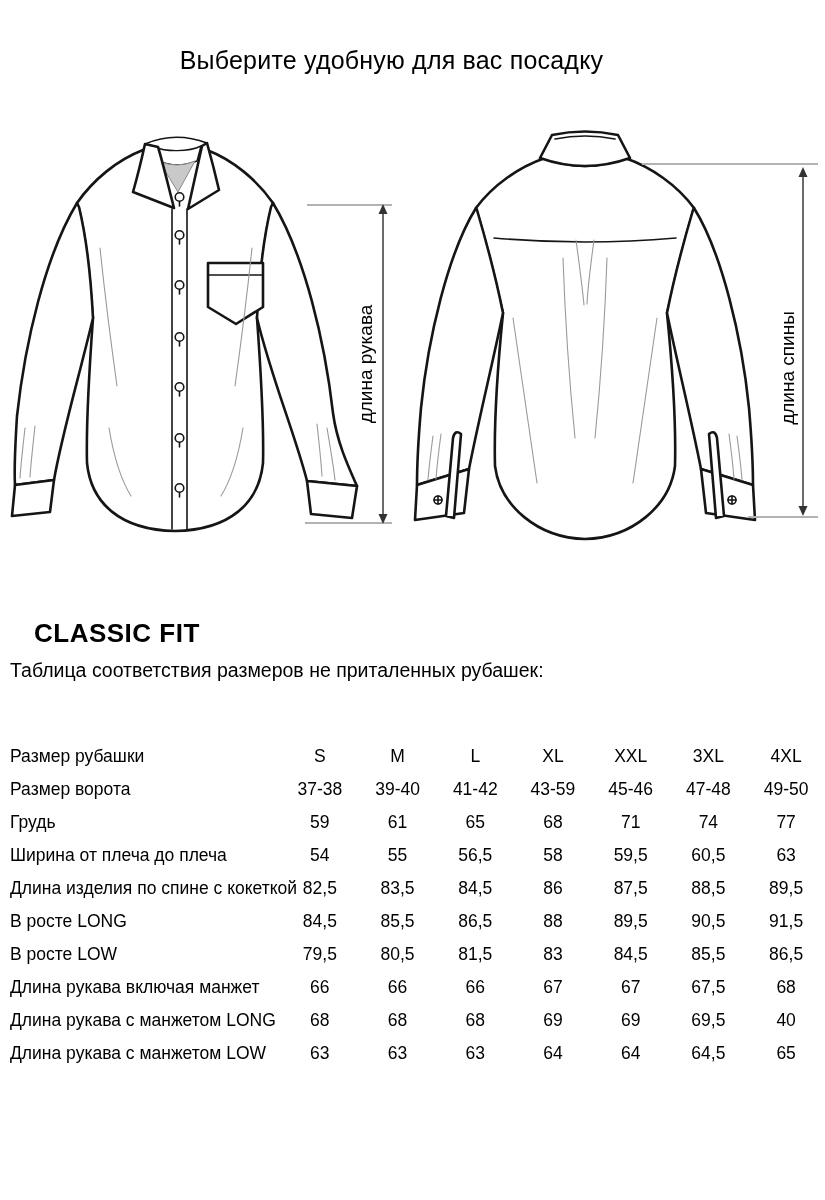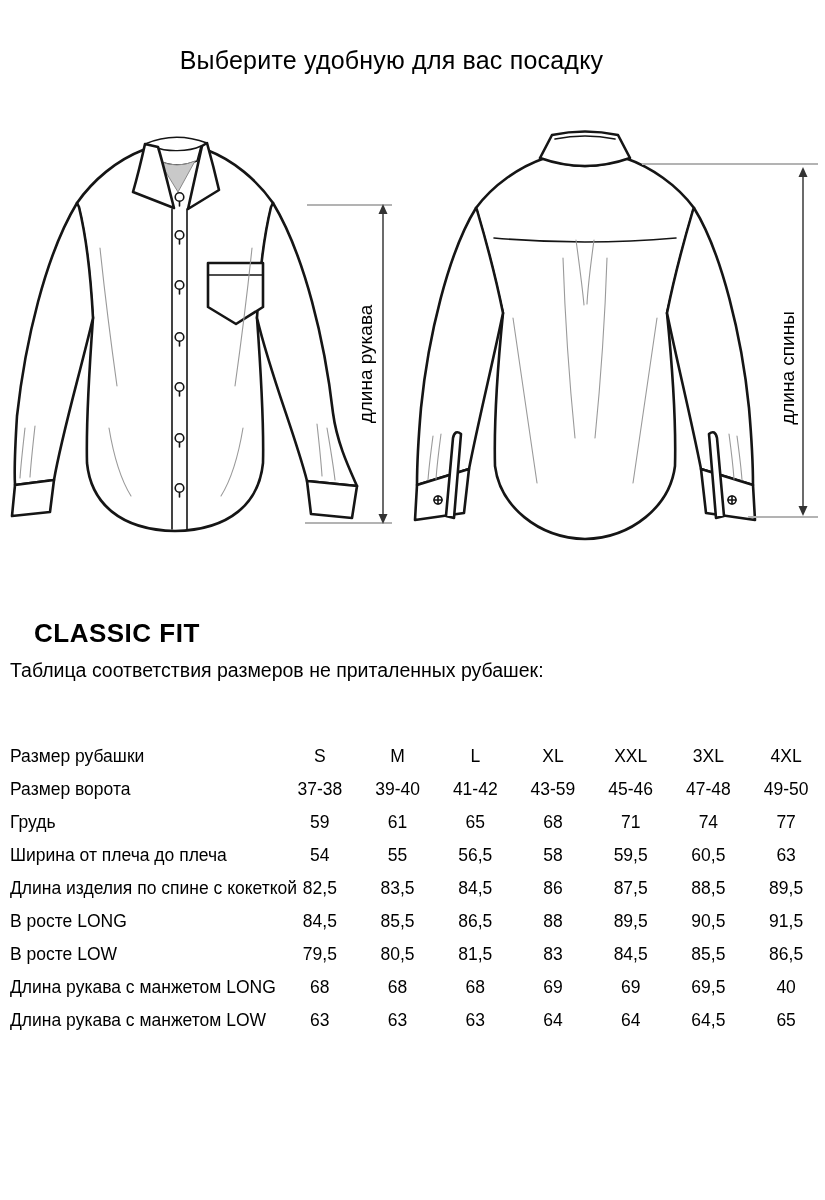--- a/index.html
+++ b/index.html
@@ -249,20 +249,30 @@
         <td class="lbl">В росте LOW</td>
         <td>79,5</td>
         <td>80,5</td>
         <td>81,5</td>
         <td>83</td>
         <td>84,5</td>
         <td>85,5</td>
         <td>86,5</td>
       </tr>
       <tr>
+        <td class="lbl">Длина рукава включая манжет</td>
+        <td>66</td>
+        <td>66</td>
+        <td>66</td>
+        <td>67</td>
+        <td>67</td>
+        <td>67,5</td>
+        <td>68</td>
+      </tr>
+      <tr>
         <td class="lbl">Длина рукава с манжетом LONG</td>
         <td>68</td>
         <td>68</td>
         <td>68</td>
         <td>69</td>
         <td>69</td>
         <td>69,5</td>
         <td>40</td>
       </tr>
       <tr>

